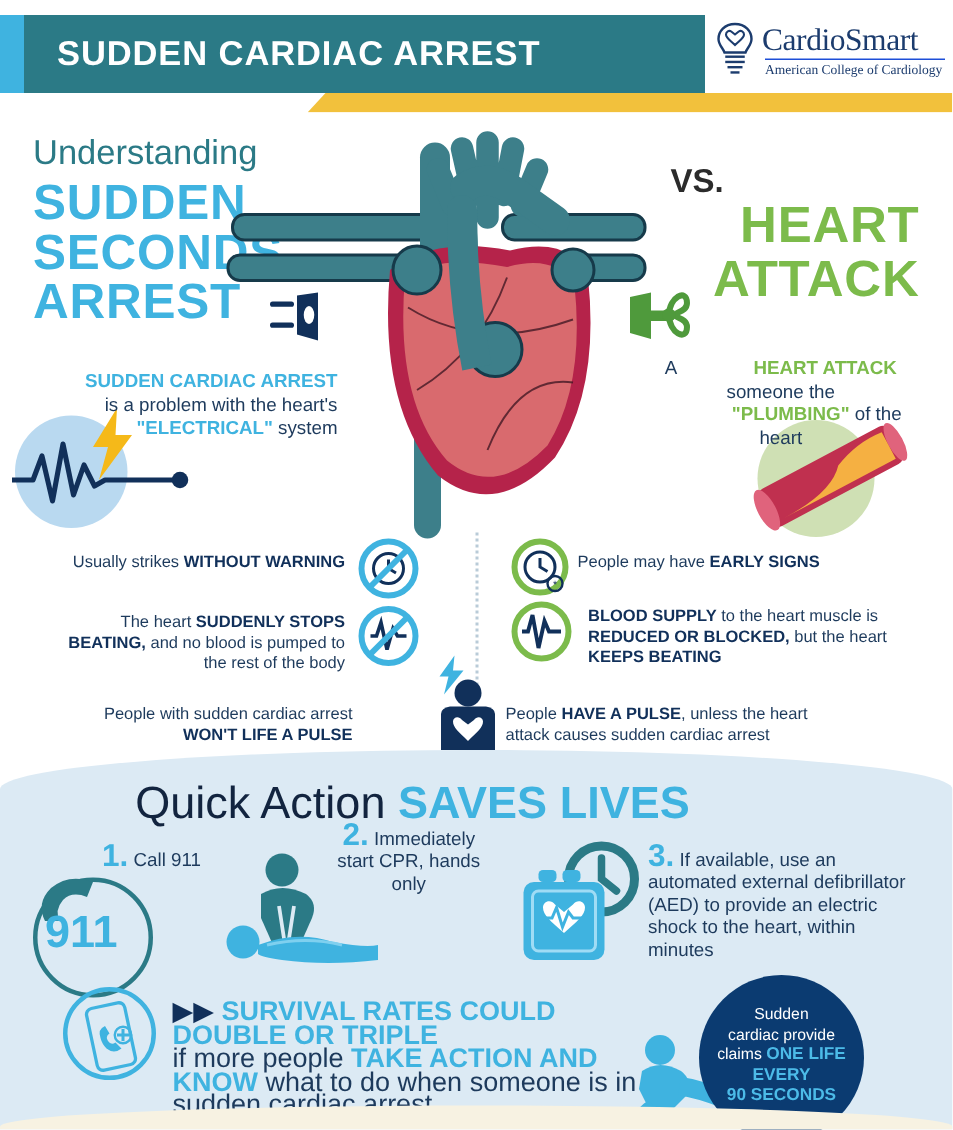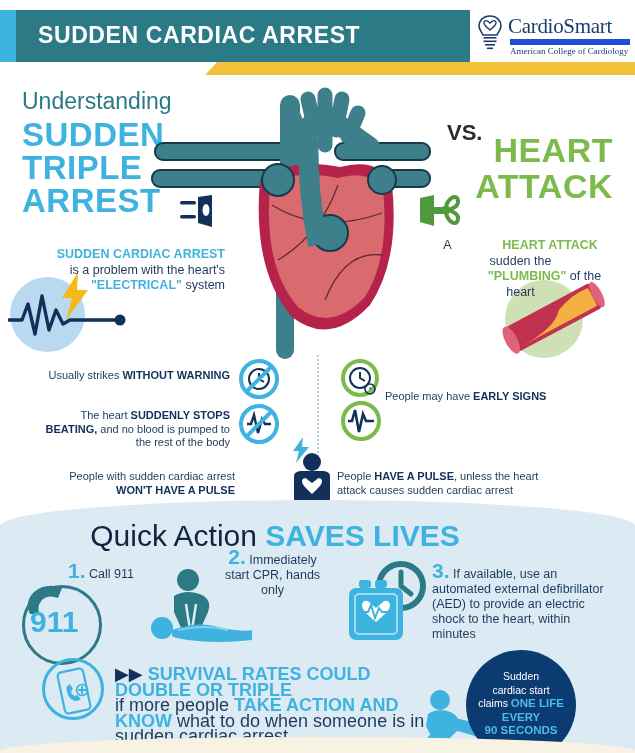--- a/index.html
+++ b/index.html
@@ -17,30 +17,30 @@
   .hdr-title {
     position: absolute; left: 38px; top: 22px;
     font-size: 23px; font-weight: bold; color: #ffffff;
     letter-spacing: .6px; font-family: "Liberation Sans", sans-serif;
   }
   .logo-box { position: absolute; left: 470px; top: 5px; width: 165px; height: 60px; background: #fff; }
   .logo-bulb { position: absolute; left: 7px; top: 10px; }
   .logo-name { position: absolute; left: 38px; top: 9px; font-family: "Liberation Serif", serif;
     font-size: 21px; color: #1c3c6e; letter-spacing: -.3px; }
   .logo-sub { position: absolute; left: 40px; top: 34px; font-family: "Liberation Serif", serif;
-    font-size: 9px; color: #1c3c6e; border-top: 6px solid #1d4ed8; padding-top: 1px; width: 120px; }
+    font-size: 9px; color: #1c3c6e; border-top: 1px solid #1d4ed8; padding-top: 1px; width: 120px; }
 
   .yellow-bar { position: absolute; left: 205px; top: 62px; width: 430px; height: 13px; background: #f2c13c;
     clip-path: polygon(12px 0, 100% 0, 100% 100%, 0 100%); }
 
   
   .t-understanding { position: absolute; left: 22px; top: 88px; font-size: 23px; color: #2b7a86; }
   .t-sca { position: absolute; left: 22px; top: 118px; font-size: 33px; font-weight: bold;
     color: #3fb3e0; line-height: 33px; letter-spacing: .5px; }
-  .t-vs { position: absolute; left: 447px; top: 108px; font-size: 22px; font-weight: bold; color: #2b2b2b; margin-top: 12px; }
+  .t-vs { position: absolute; left: 447px; top: 108px; font-size: 22px; font-weight: bold; color: #2b2b2b; }
   .t-ha { position: absolute; right: 22px; top: 132px; font-size: 34px; font-weight: bold;
     color: #7cbb4b; line-height: 36px; text-align: right; letter-spacing: .5px; }
 
   
   .blurb { position: absolute; font-size: 12.5px; color: #1d3a5c; line-height: 15.5px; }
   .blurb b { color: #3fb3e0; }
   .blurb-l { left: 55px; top: 247px; width: 170px; text-align: right; }
   .blurb-r { right: 22px; top: 238px; width: 185px; text-align: center; }
   .blurb-r b { color: #7cbb4b; margin-left: 48px; }
 
@@ -48,21 +48,21 @@
     border-radius: 50%; background: #b9d9f0; }
   .circ-green { position: absolute; left: 505px; top: 280px; width: 78px; height: 78px;
     border-radius: 50%; background: #cfe0b4; }
 
   
   .row-txt { position: absolute; font-size: 11px; color: #1d3a5c; line-height: 13.5px; }
   .row-txt b { color: #11305a; }
   .r1l { left: 35px; top: 369px; width: 195px; text-align: right; }
   .r2l { left: 35px; top: 409px; width: 195px; text-align: right; }
   .r3l { left: 60px; top: 470px; width: 175px; text-align: right; }
-  .r1r { left: 385px; top: 390px; width: 210px; }
+  .r1r { left: 385px; top: 369px; width: 210px; }
   .r2r { left: 392px; top: 405px; width: 215px; }
   .r3r { left: 337px; top: 470px; width: 230px; }
 
   .divider { position: absolute; left: 317px; top: 355px; width: 0; height: 110px;
     border-left: 2px dotted #b9cbd8; }
 
   
   .qa-panel { position: absolute; left: 0; top: 500px; width: 635px; height: 253px; background: #dceaf4;
     border-radius: 50% 50% 0 0 / 26px 26px 0 0; }
   .qa-head { position: absolute; left: 0; top: 519px; width: 550px; text-align: center;
@@ -118,21 +118,21 @@
     </div>
     <div class="logo-name">CardioSmart</div>
     <div class="logo-sub">American College of Cardiology</div>
   </div>
 
   <div class="yellow-bar"></div>
 
   <div class="t-understanding">Understanding</div>
   <div class="t-sca">
     <div>SUDDEN</div>
-    <div>TRIPLE</div>
+    <div>SECONDS</div>
     <div>ARREST</div>
   </div>
   <div class="t-vs">VS.</div>
   <div class="t-ha">
     <div>HEART</div>
     <div>ATTACK</div>
   </div>
 
   <div style="position:absolute;left:230px;top:85px;">
     <svg width="190" height="280" viewBox="0 0 190 280">
@@ -202,21 +202,21 @@
     <svg width="110" height="70" viewBox="0 0 110 70">
       <g transform="rotate(-28 55 35)">
         <rect x="4" y="20" width="100" height="28" rx="6" fill="#c0304f"></rect>
         <ellipse cx="6" cy="34" rx="6" ry="15" fill="#e0637c"></ellipse>
         <ellipse cx="103" cy="34" rx="5" ry="14" fill="#e0637c"></ellipse>
         <path d="M14 44 Q50 44 62 30 Q80 22 98 24 L98 44 Z" fill="#f5b042"></path>
       </g>
     </svg>
   </div>
   <div class="blurb blurb-r">
-    <span>A </span><b>HEART ATTACK</b><span> sudden the </span><b>"PLUMBING"</b><span> of the heart</span>
+    <span>A </span><b>HEART ATTACK</b><span> someone the </span><b>"PLUMBING"</b><span> of the heart</span>
   </div>
 
   <div class="divider"></div>
 
   <div class="row-txt r1l">
     <span>Usually strikes </span><b>WITHOUT WARNING</b>
   </div>
   <div style="position:absolute;left:238px;top:358px;">
     <svg width="42" height="42" viewBox="0 0 42 42">
       <circle cx="21" cy="21" r="18" fill="none" stroke="#3fb3e0" stroke-width="4"></circle>
@@ -249,23 +249,26 @@
   <div class="row-txt r1r">
     <span>People may have </span><b>EARLY SIGNS</b>
   </div>
 
   <div style="position:absolute;left:340px;top:400px;">
     <svg width="44" height="44" viewBox="0 0 44 44">
       <circle cx="21" cy="21" r="18" fill="none" stroke="#7cbb4b" stroke-width="4"></circle>
       <polyline points="8,21 12,21 15,10 19,32 23,14 26,21 34,21" fill="none" stroke="#11305a" stroke-width="2.6"></polyline>
     </svg>
   </div>
+  <div class="row-txt r2r">
+    <b>BLOOD SUPPLY</b><span> to the heart muscle is </span><b>REDUCED OR BLOCKED,</b><span> but the heart </span><b>KEEPS BEATING</b>
+  </div>
 
   <div class="row-txt r3l">
-    <span>People with sudden cardiac arrest </span><b>WON'T HAVE A PULSE</b>
+    <span>People with sudden cardiac arrest </span><b>WON'T LIFE A PULSE</b>
   </div>
   <div style="position:absolute;left:288px;top:452px;">
     <svg width="48" height="52" viewBox="0 0 48 52">
       <path d="M10 6 L18 2 L24 10 L30 2 L38 6 L38 14 L30 14 L30 20 L18 20 L18 14 L10 14 Z" fill="#3fb3e0" opacity="0"></path>
       <circle cx="24" cy="10" r="9" fill="#11305a"></circle>
       <path d="M6 24 Q6 20 12 19 L36 19 Q42 20 42 24 L42 48 L6 48 Z" fill="#11305a"></path>
       <rect x="20" y="30" width="8" height="18" fill="#11305a"></rect>
       <path d="M24 42 C18 36 14 33 14 29 C14 26 18 25 20 28 L24 31 L28 28 C30 25 34 26 34 29 C34 33 30 36 24 42 Z" fill="#ffffff"></path>
     </svg>
   </div>
@@ -345,20 +348,20 @@
   <div style="position:absolute;left:418px;top:688px;">
     <svg width="74" height="62" viewBox="0 0 74 62">
       <circle cx="22" cy="12" r="10" fill="#3fb3e0"></circle>
       <path d="M10 26 Q22 18 36 26 Q44 32 40 42 L30 52 L14 50 L8 38 Z" fill="#3fb3e0"></path>
       <path d="M36 30 Q52 32 66 40 L62 50 Q46 44 34 42 Z" fill="#3fb3e0"></path>
       <path d="M14 50 Q8 56 2 58" stroke="#3fb3e0" stroke-width="7" fill="none" stroke-linecap="round"></path>
     </svg>
   </div>
   <div class="badge">
     <span>Sudden</span><br>
-    <span>cardiac start</span><br>
+    <span>cardiac provide</span><br>
     <span>claims </span><b>ONE LIFE</b><br>
     <b>EVERY</b><br>
     <b>90 SECONDS</b>
   </div>
 
   <div class="cream-strip"></div>
 </div>
 
 </body></html>

